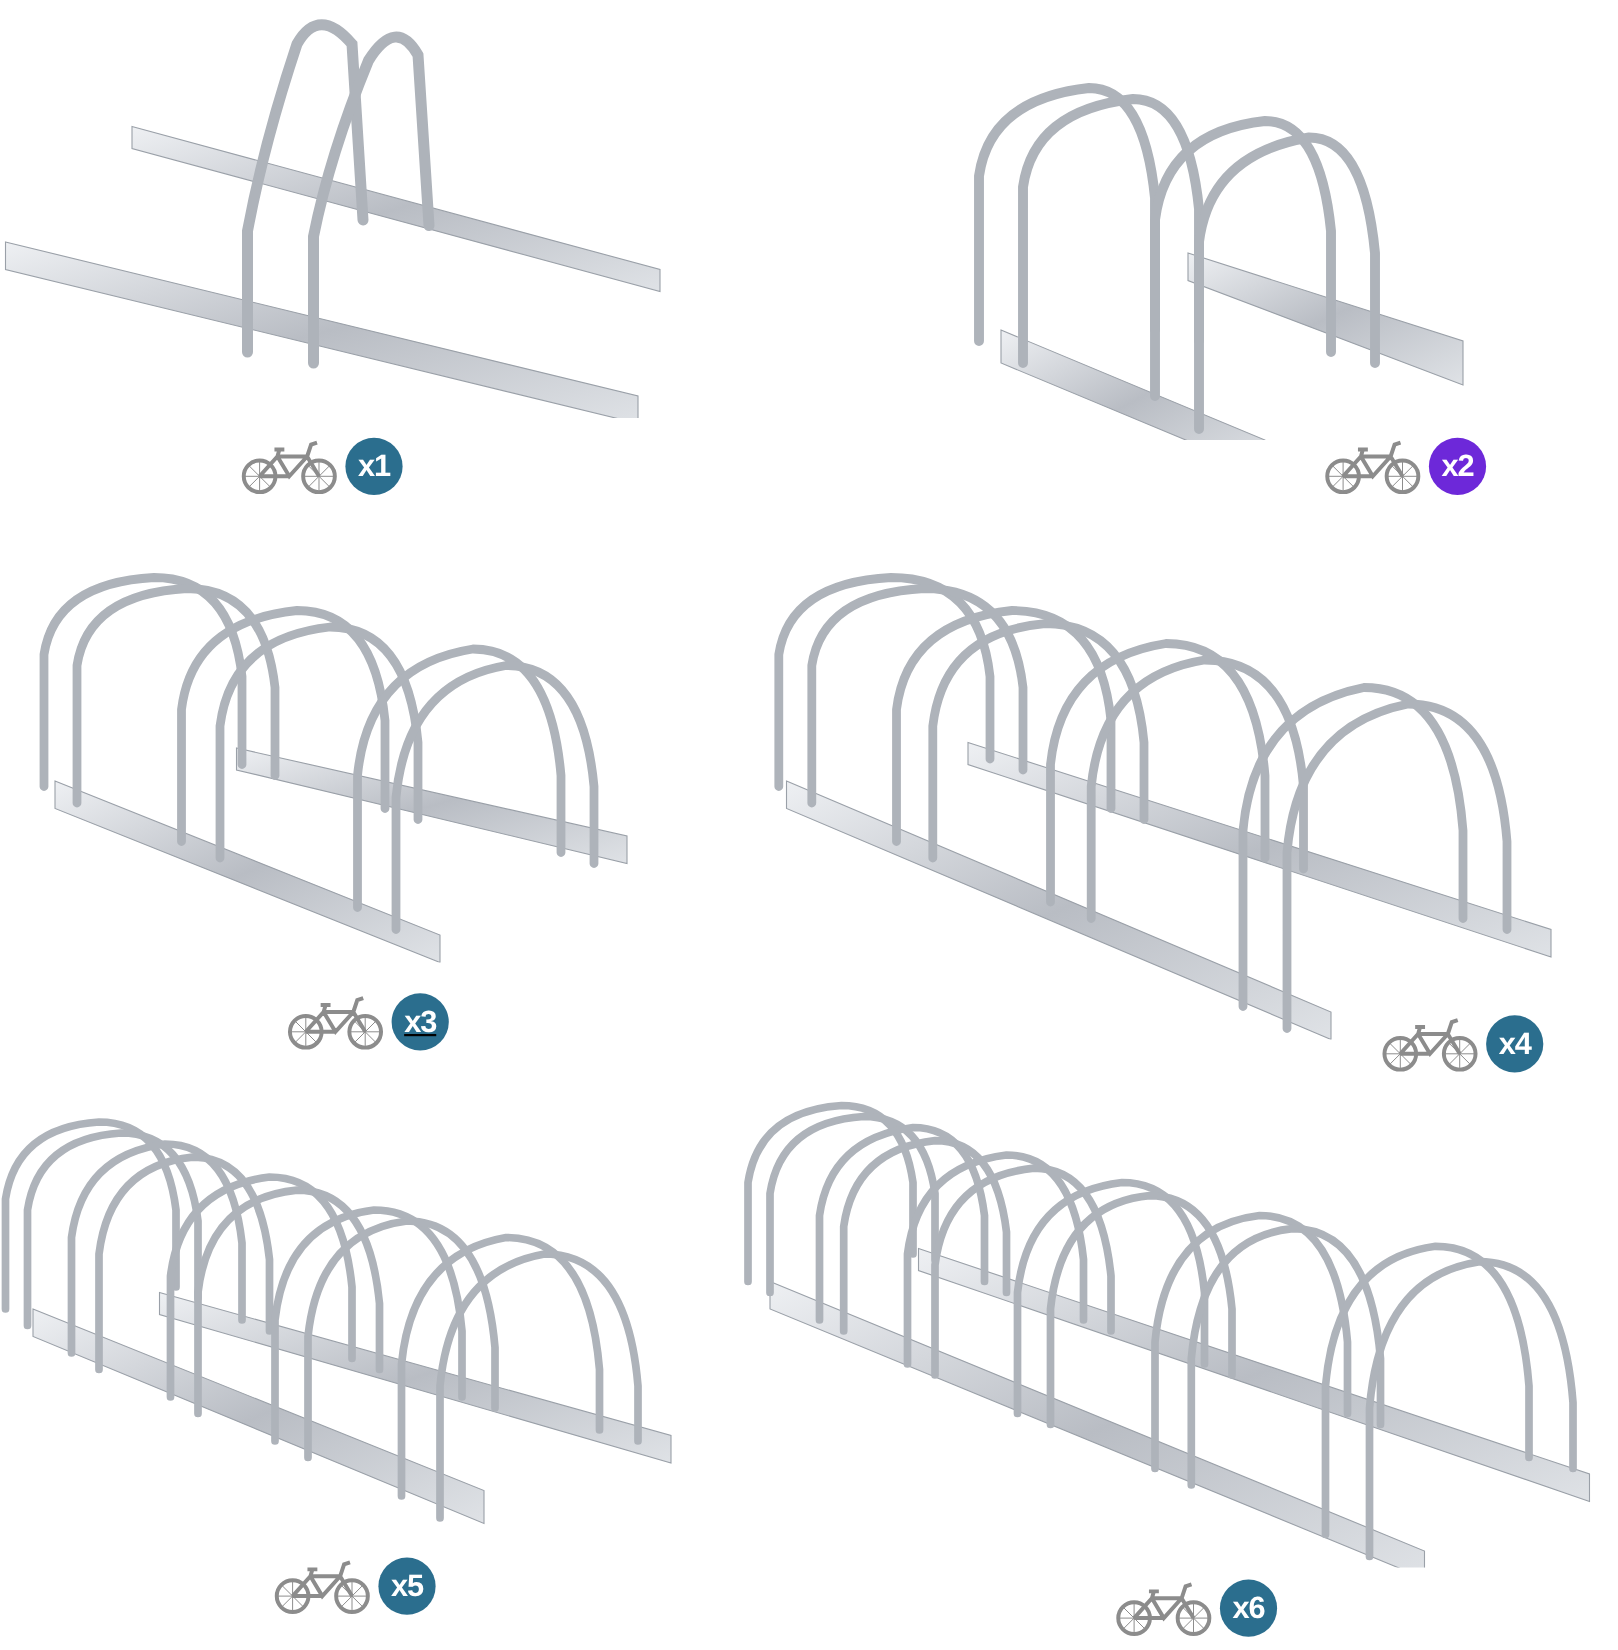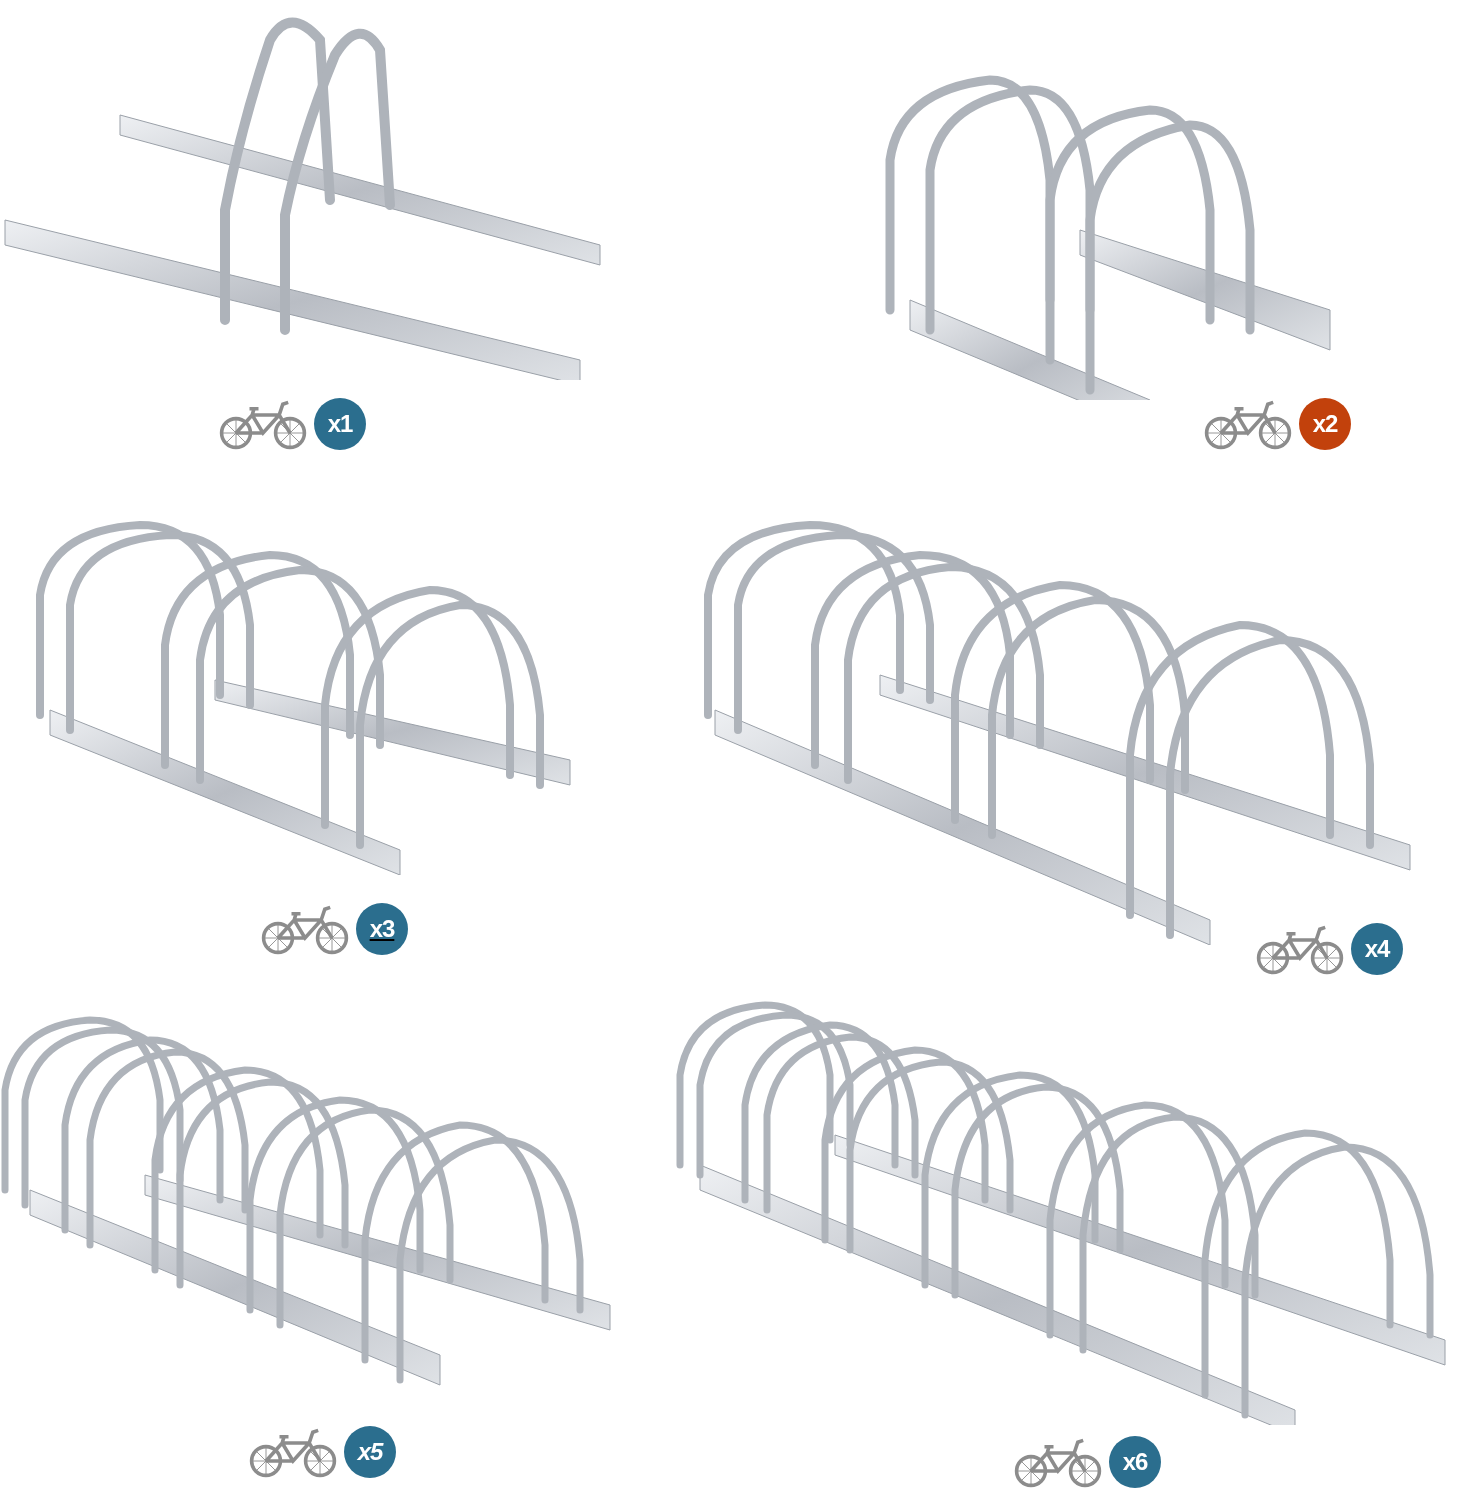--- a/index.html
+++ b/index.html
@@ -1,20 +1,20 @@
 <!DOCTYPE html>
 <html><head>
 <meta charset="utf-8">
 <style>
   html,body{margin:0;padding:0;background:#ffffff;}
   body{width:1471px;height:1500px;position:relative;overflow:hidden;font-family:"Liberation Sans",sans-serif;}
   .panel{position:absolute;}
   .panel svg.rack{position:absolute;left:0;top:0;}
   .label{position:absolute;display:flex;align-items:center;gap:6px;}
-  .badge{width:52px;height:52px;border-radius:50%;display:flex;align-items:center;justify-content:center;color:#fff;font-weight:bold;font-size:24px;font-family:"Liberation Sans",sans-serif;letter-spacing:-1px;}
+  .badge{width:52px;height:52px;border-radius:50%;display:flex;align-items:center;justify-content:center;color:#fff;font-weight:bold;font-size:28px;font-family:"Liberation Sans",sans-serif;letter-spacing:-1px;}
 </style>
 </head>
 <body>
 
 <svg width="0" height="0" style="position:absolute">
   <defs>
     <linearGradient id="metal" x1="0" y1="0" x2="1" y2="1">
       <stop offset="0" stop-color="#eef0f3"></stop>
       <stop offset="0.5" stop-color="#b9bdc4"></stop>
       <stop offset="1" stop-color="#dfe2e6"></stop>
@@ -62,21 +62,21 @@
       <path d="M20 250 V100 Q30 30 120 20 Q170 20 180 120 V240"></path>
       <path d="M60 270 V110 Q70 40 160 30 Q210 30 220 130 V250"></path>
       <path d="M180 300 V140 Q190 60 280 50 Q330 50 340 150 V260"></path>
       <path d="M220 330 V160 Q230 80 320 65 Q370 65 380 170 V270"></path>
     </g>
   </svg>
   <div class="label" style="left:333px;top:335px;">
     <svg width="90" height="58">
         <use href="#bike"></use>
       </svg>
-    <div class="badge" style="background:#c2410c">x2</div>
+    <div class="badge" style="background:#6d28d9">x2</div>
   </div>
 </div>
 
 <div class="panel" style="left:30px;top:515px;width:560px;height:360px;">
   <svg class="rack" width="560" height="360">
     <g stroke="#9aa0a8" stroke-width="1" fill="url(#metal)">
       <polygon points="185,165 540,245 540,270 185,185"></polygon>
       <polygon points="20,195 370,335 370,360 20,220"></polygon>
     </g>
     <g fill="none" stroke="#aeb3ba" stroke-width="8" stroke-linecap="round">
@@ -133,21 +133,21 @@
       <path d="M65 220 V115 Q75 40 150 30 Q210 30 220 120 V190"></path>
       <path d="M90 235 V130 Q100 50 175 42 Q235 42 245 135 V200"></path>
       <path d="M155 260 V150 Q165 70 245 60 Q310 60 320 160 V225"></path>
       <path d="M180 275 V165 Q190 80 270 72 Q335 72 345 175 V235"></path>
       <path d="M250 300 V190 Q260 100 340 90 Q410 90 420 200 V260"></path>
       <path d="M280 315 V205 Q290 110 370 100 Q440 100 450 215 V270"></path>
       <path d="M365 350 V230 Q375 130 460 115 Q535 115 545 235 V290"></path>
       <path d="M400 370 V250 Q410 145 495 130 Q570 130 580 250 V300"></path>
     </g>
   </svg>
-  <div class="label" style="left:248px;top:413px;font-style:italic;">
+  <div class="label" style="left:248px;top:403px;">
     <svg width="90" height="58">
         <use href="#bike"></use>
       </svg>
     <div class="badge" style="background:#2b6e8e">x5</div>
   </div>
 </div>
 
 <div class="panel" style="left:675px;top:995px;width:790px;height:430px;text-align:center;">
   <svg class="rack" width="790" height="430">
     <g stroke="#9aa0a8" stroke-width="1" fill="url(#metal)">

